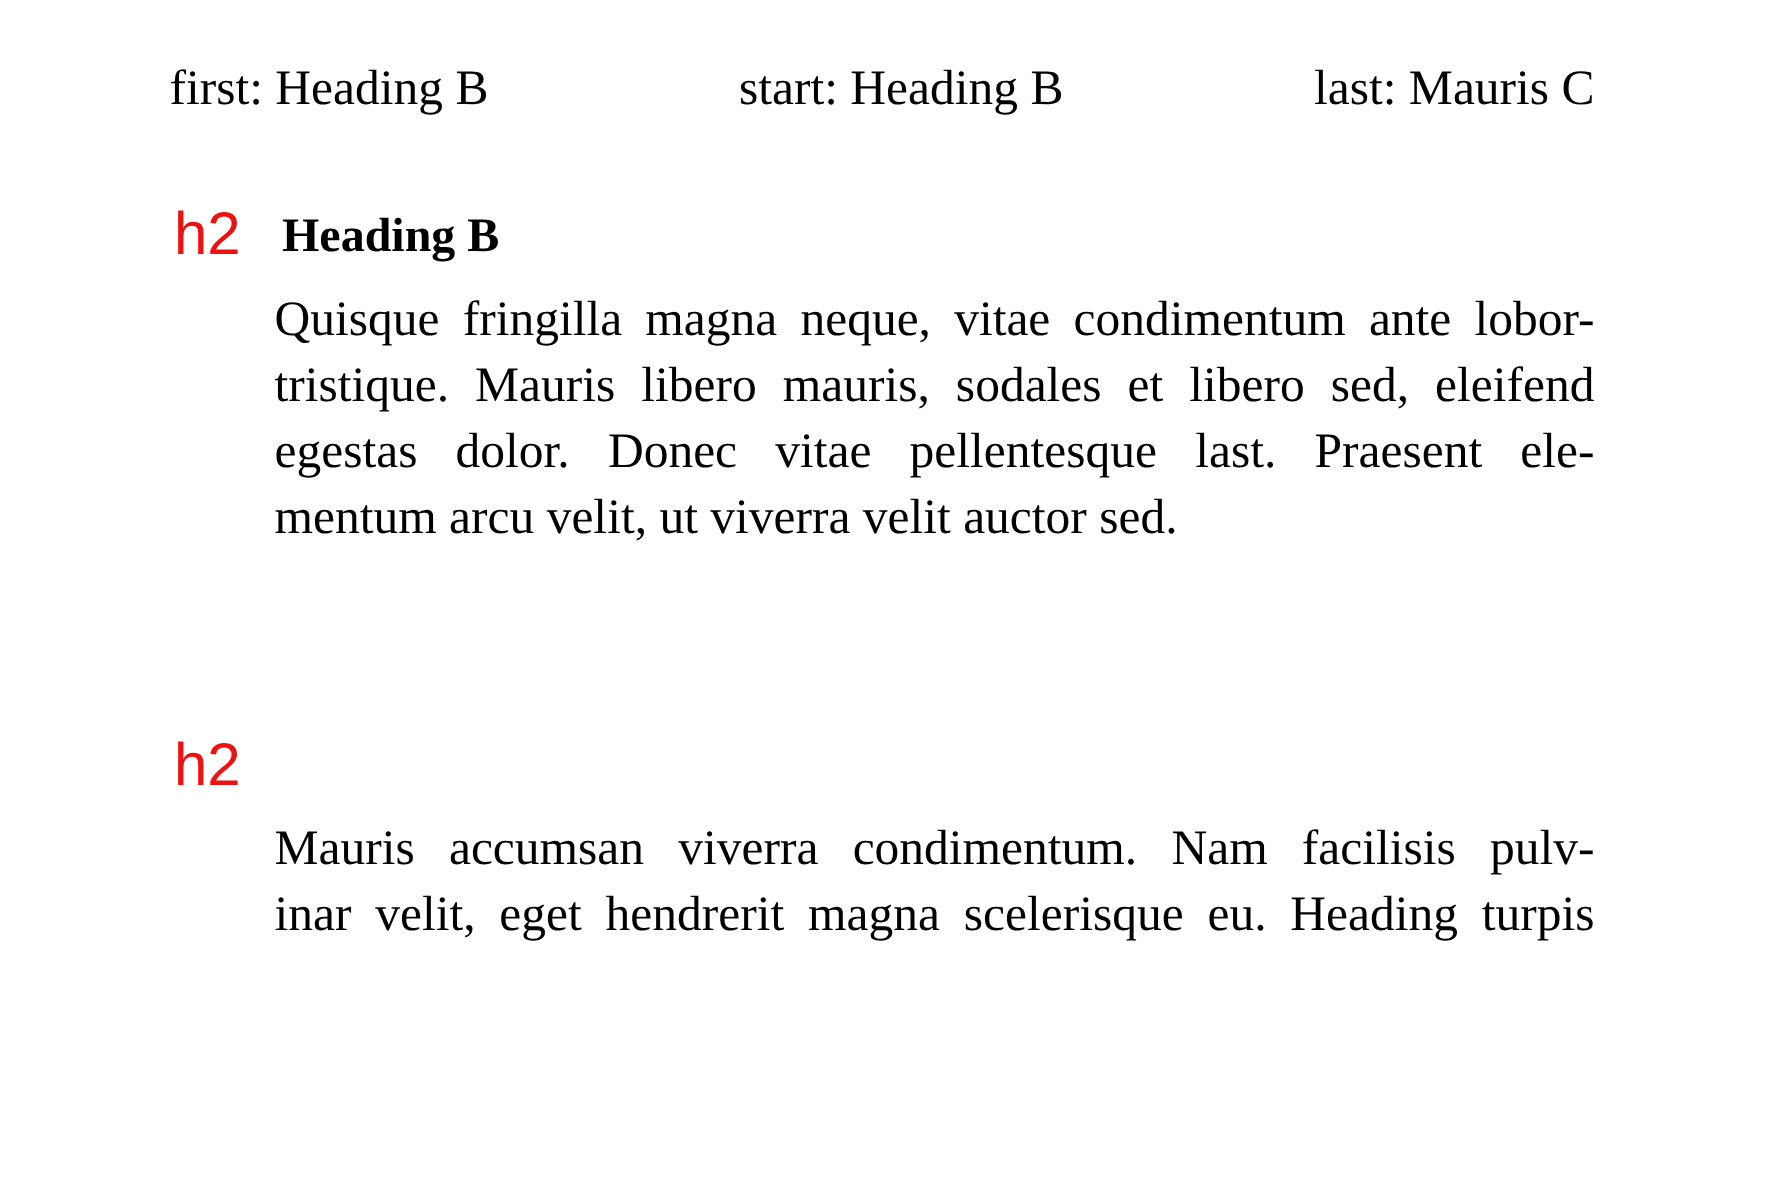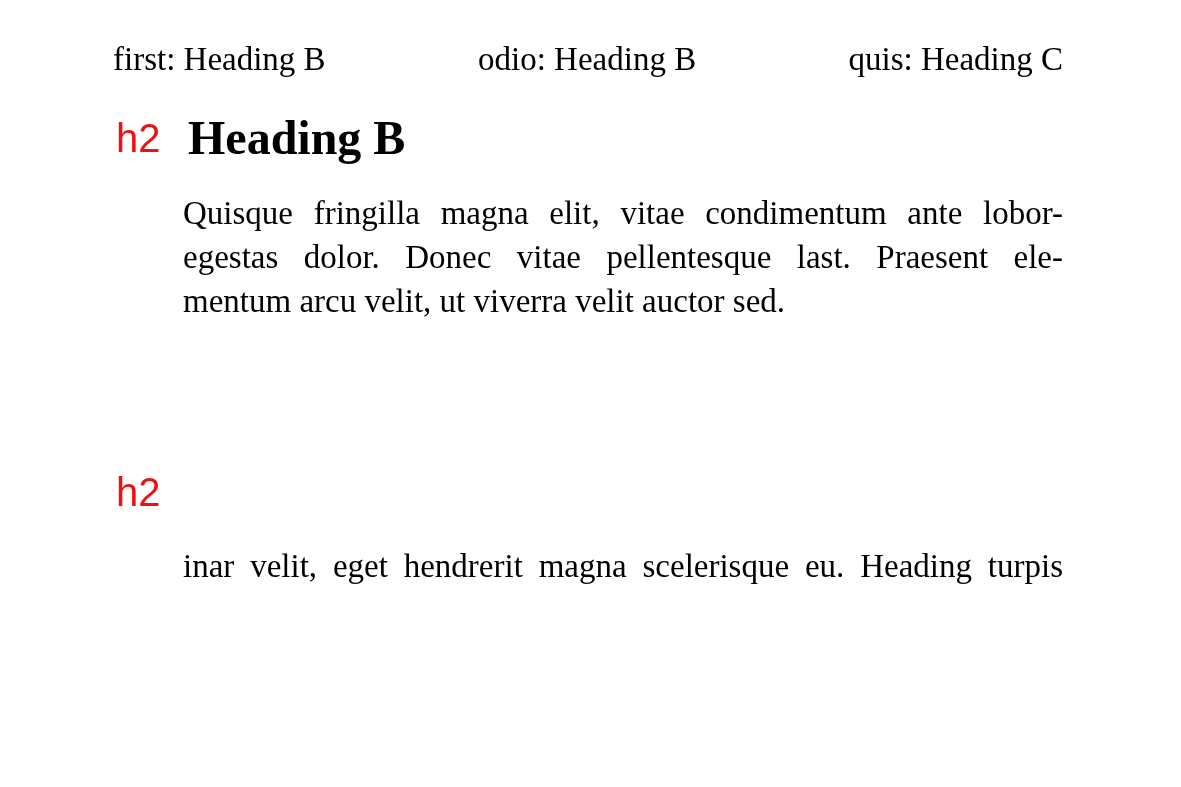--- a/index.html
+++ b/index.html
@@ -28,36 +28,37 @@
     white-space: nowrap;
   }
 
   
   .heading-row {
     position: absolute;
     left: 0;
     width: 1181px;
     height: 46px;
     line-height: 46px;
+    margin-top: 18px;
   }
   .heading-row.pos-b { top: 115px; }
   .heading-row.pos-c { top: 469px; }
 
   .htag {
     position: absolute;
     left: 116px;
     font-family: "Liberation Sans", "DejaVu Sans", sans-serif;
     font-size: 40px;
     color: #ee1111;
   }
   .htitle {
     position: absolute;
     left: 188px;
     font-weight: bold;
-    font-size: 48px;
+    font-size: 32px;
   }
 
   
   .para {
     position: absolute;
     left: 183px;
     width: 880px;
     font-size: 33px;
   }
   .para.pos-1 { top: 191px; }
@@ -82,36 +83,38 @@
   }
   .pline.natural::after { content: none; }
 </style>
 </head>
 <body>
 
 <div class="page" style="background: rgb(255, 255, 255); color: rgb(0, 0, 0);">
 
   <div class="header-row">
     <span>first: Heading B</span>
-    <span>odio: Heading B</span>
-    <span>quis: Heading C</span>
+    <span>start: Heading B</span>
+    <span>last: Mauris C</span>
   </div>
 
   <div class="heading-row pos-b">
     <span class="htag" style="color: rgb(238, 17, 17);">h2</span>
     <span class="htitle">Heading B</span>
   </div>
 
   <div class="para pos-1">
-    <div class="pline">Quisque fringilla magna elit, vitae condimentum ante lobor-</div>
+    <div class="pline">Quisque fringilla magna neque, vitae condimentum ante lobor-</div>
+    <div class="pline">tristique. Mauris libero mauris, sodales et libero sed, eleifend</div>
     <div class="pline">egestas dolor. Donec vitae pellentesque last. Praesent ele-</div>
     <div class="pline natural">mentum arcu velit, ut viverra velit auctor sed.</div>
   </div>
 
   <div class="heading-row pos-c">
     <span class="htag" style="color: rgb(238, 17, 17);">h2</span>
   </div>
 
   <div class="para pos-2">
+    <div class="pline">Mauris accumsan viverra condimentum. Nam facilisis pulv-</div>
     <div class="pline">inar velit, eget hendrerit magna scelerisque eu. Heading turpis</div>
   </div>
 
 </div>
 
 </body></html>

